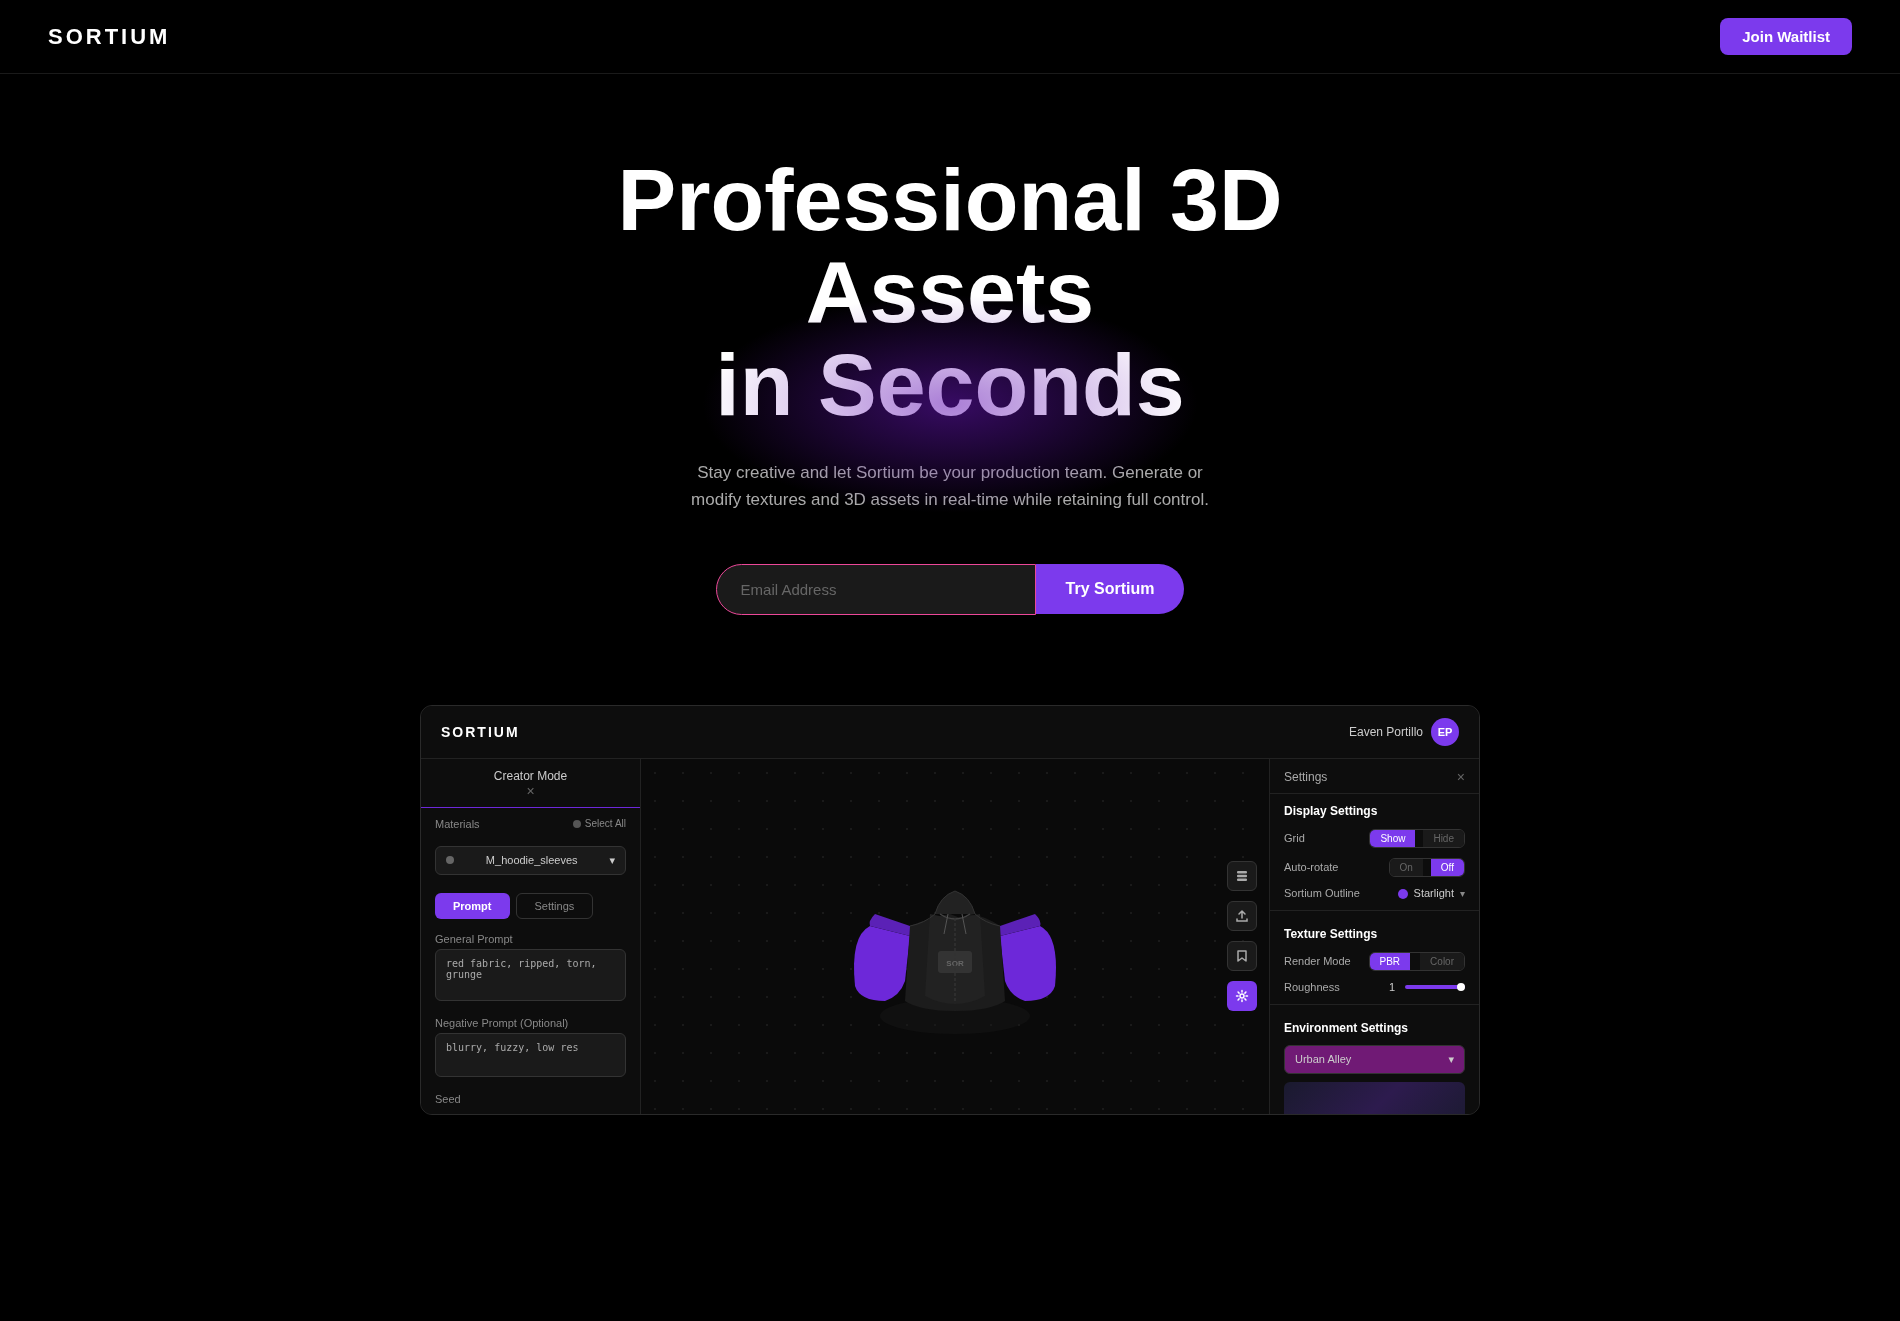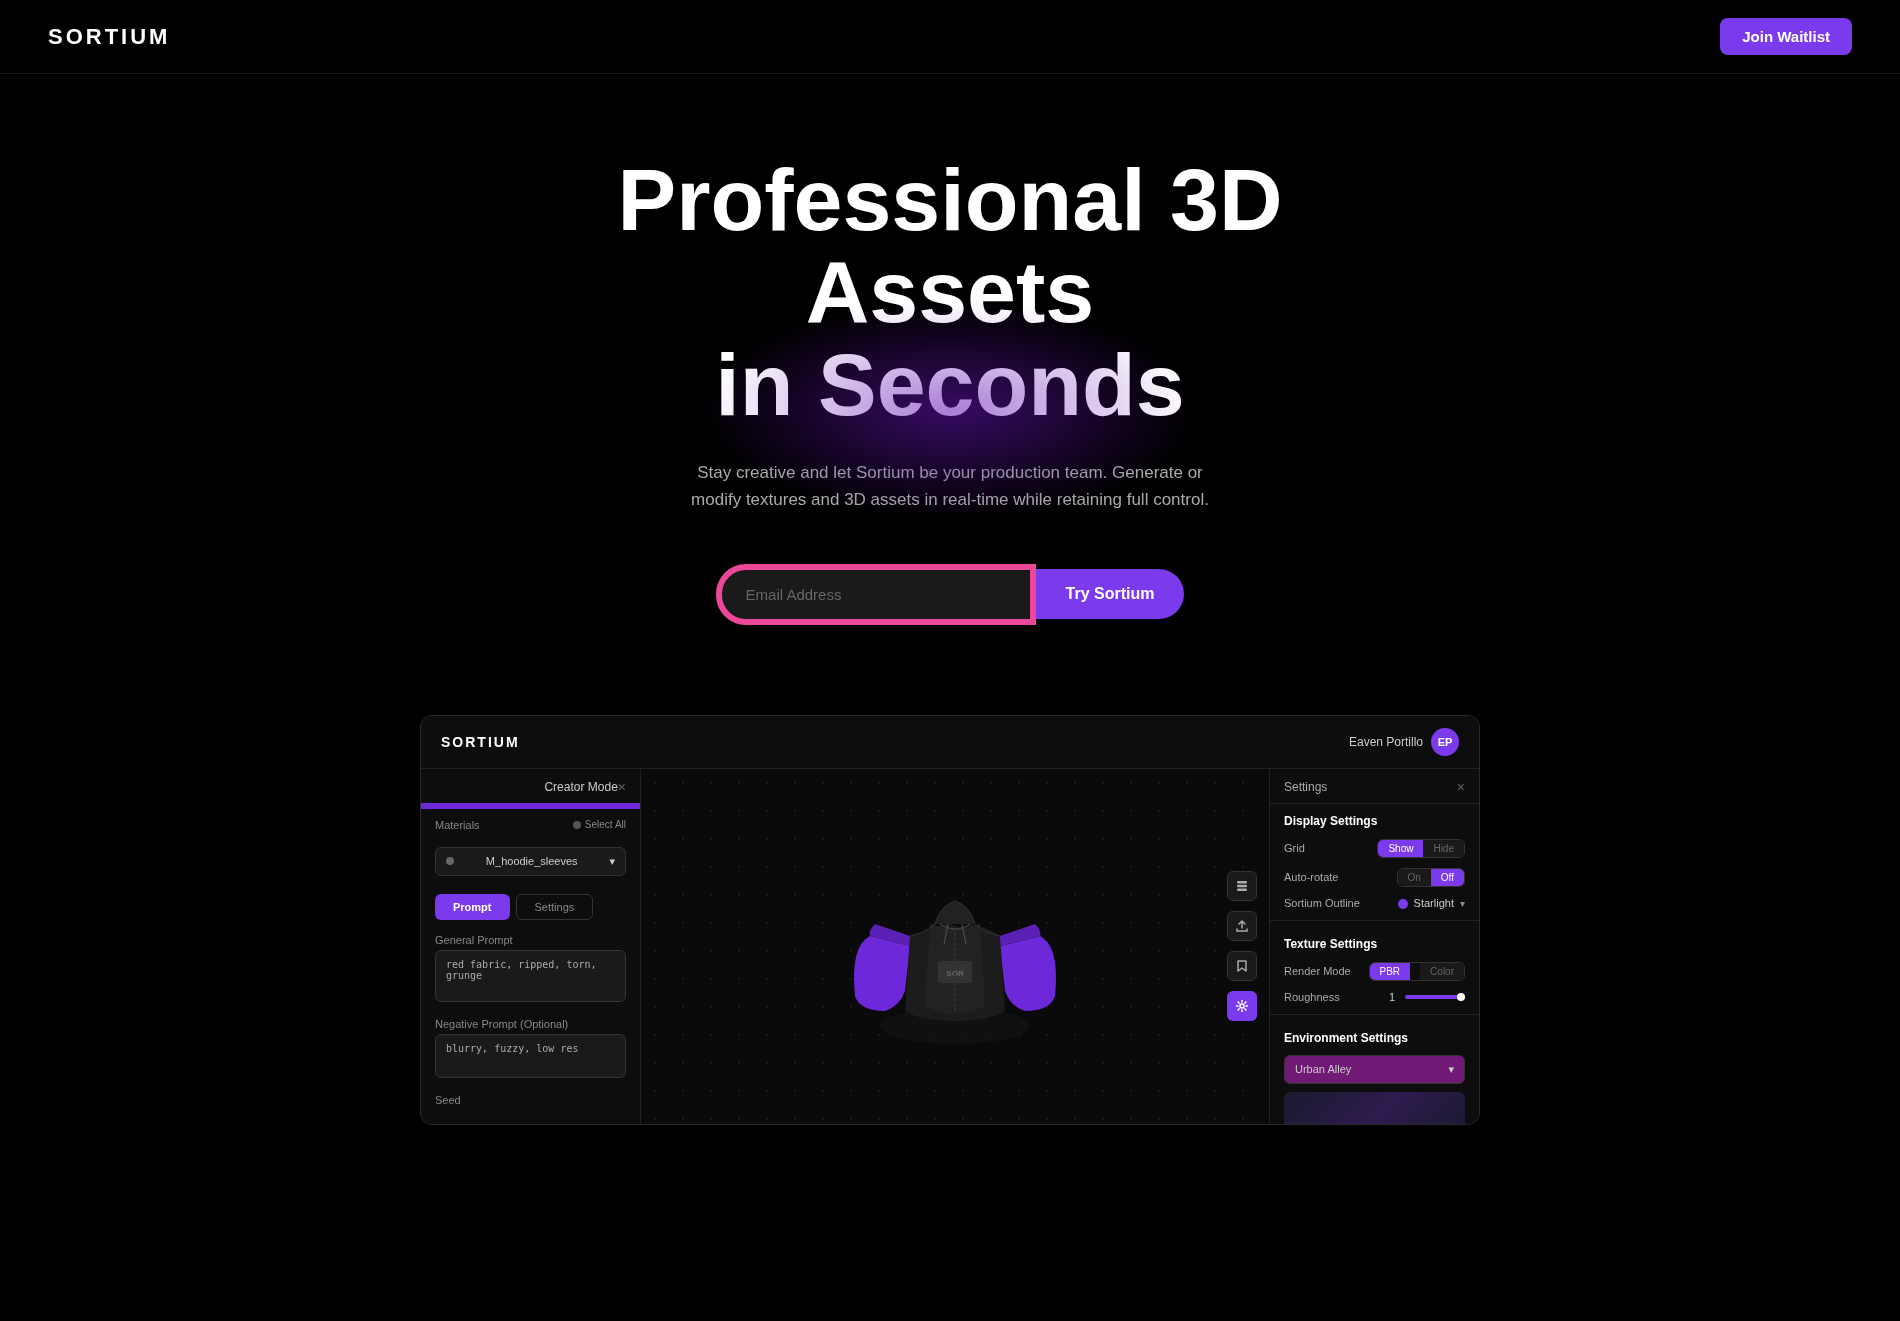--- a/index.html
+++ b/index.html
@@ -84,21 +84,21 @@
       display: flex;
       justify-content: center;
       align-items: center;
       gap: 0;
       position: relative;
       z-index: 1;
     }
 
     .email-input {
       background: #1a1a1a;
-      border: 6px solid #ec4899;
+      border: 1px solid #ec4899;
       color: #fff;
       padding: 16px 24px;
       border-radius: 30px 0 0 30px;
       font-size: 15px;
       width: 320px;
       outline: none;
     }
     .email-input::placeholder { color: #666; }
 
     .try-btn {
@@ -179,23 +179,24 @@
       background: #0d0d0d;
       border-right: 1px solid #222;
       flex-shrink: 0;
       position: relative;
       overflow: hidden;
     }
 
     .creator-mode-header {
       display: flex;
       align-items: center;
-      justify-content: flex-end;
+      justify-content: center;
       padding: 10px 14px 8px;
-      border-bottom: 6px solid #6d28d9;
+      border-bottom: 1px solid #6d28d9;
+      flex-direction: column;
     }
 
     .creator-mode-title {
       font-size: 12px;
       color: #ccc;
       font-weight: 500;
     }
 
     .close-x {
       color: #666;
@@ -443,21 +444,21 @@
       padding: 5px 14px;
     }
 
     .settings-row-label {
       font-size: 11px;
       color: #aaa;
     }
 
     .toggle-group {
       display: flex;
-      gap: 0;
+      gap: 8px;
       border-radius: 6px;
       overflow: hidden;
       border: 1px solid #333;
     }
 
     .toggle-opt {
       padding: 3px 10px;
       font-size: 10px;
       cursor: pointer;
     }

